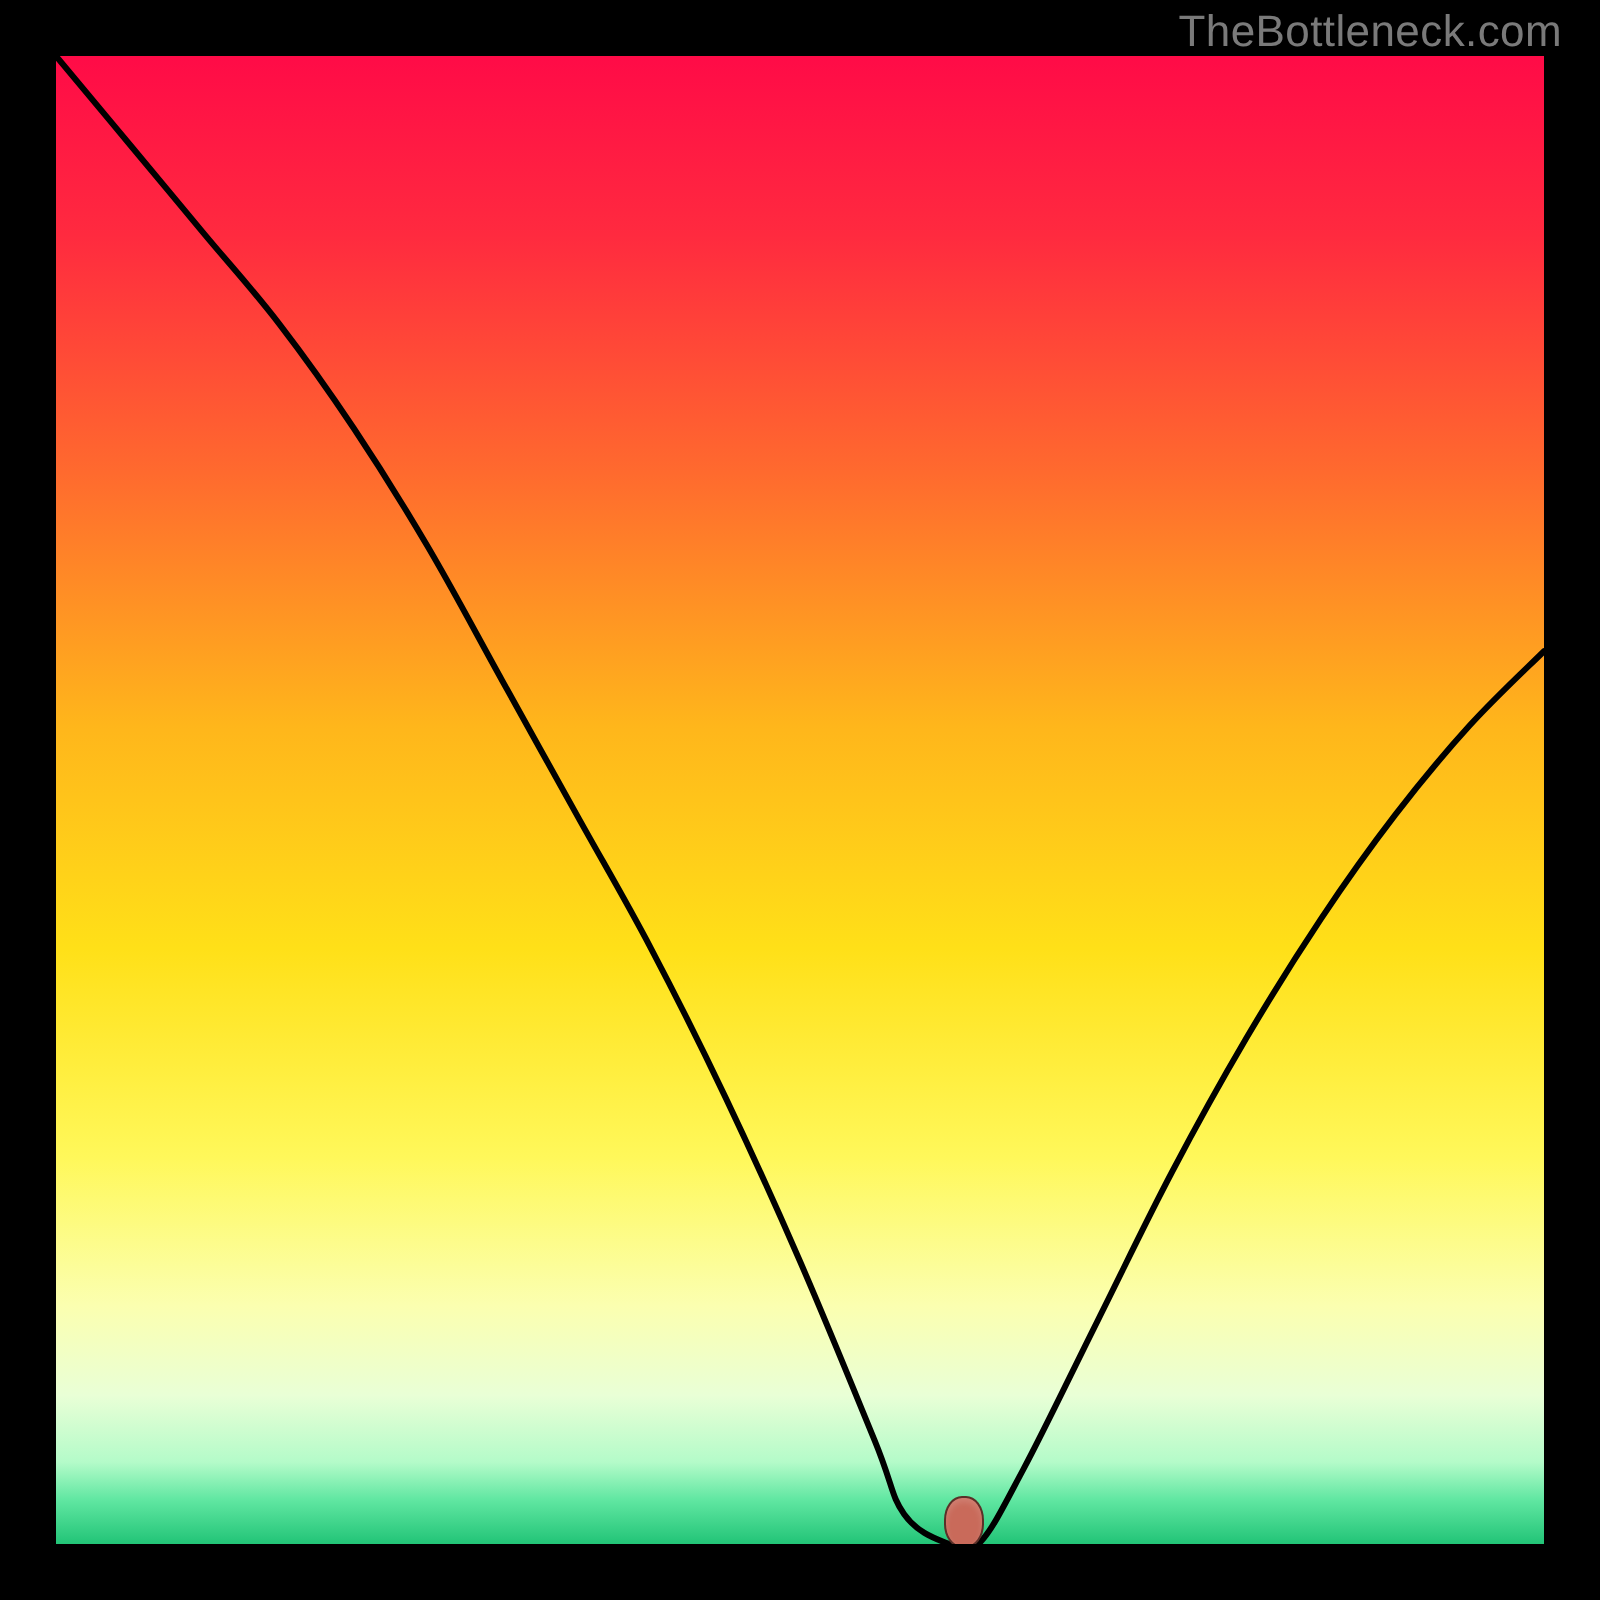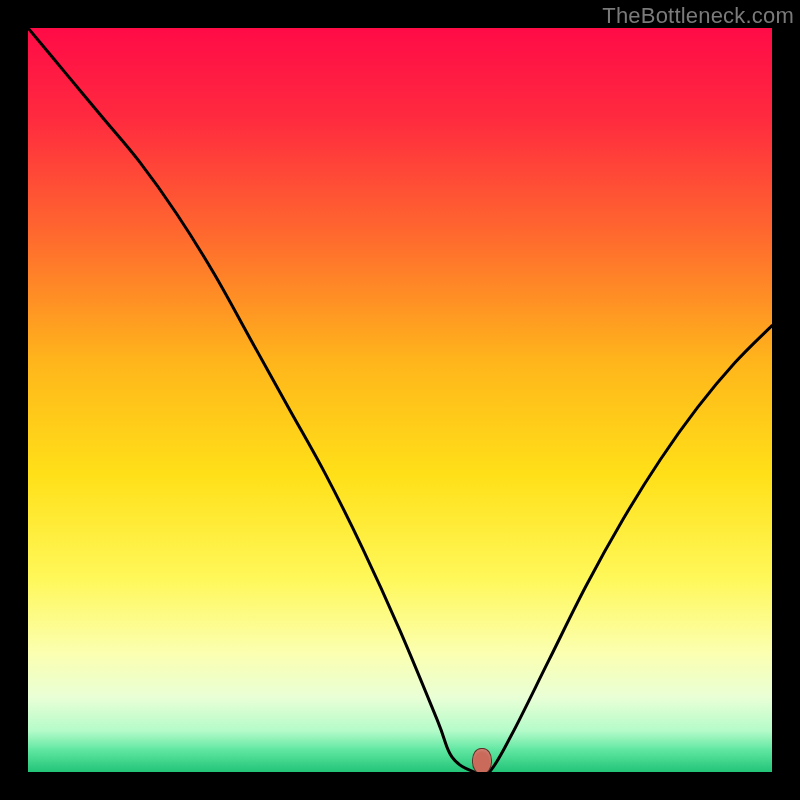--- a/index.html
+++ b/index.html
@@ -37,21 +37,21 @@
     position: absolute;
     left: 0;
     top: 0;
     width: 744px;
     height: 744px;
     pointer-events: none;
   }
   .watermark {
     position: absolute;
     top: 3px;
-    right: 6px;
+    right: 19px;
     color: #7a7a7a;
     font-family: Arial, Helvetica, sans-serif;
     font-size: 22px;
     letter-spacing: 0.2px;
     user-select: none;
   }
   .marker {
     position: absolute;
     width: 18px;
     height: 24px;

